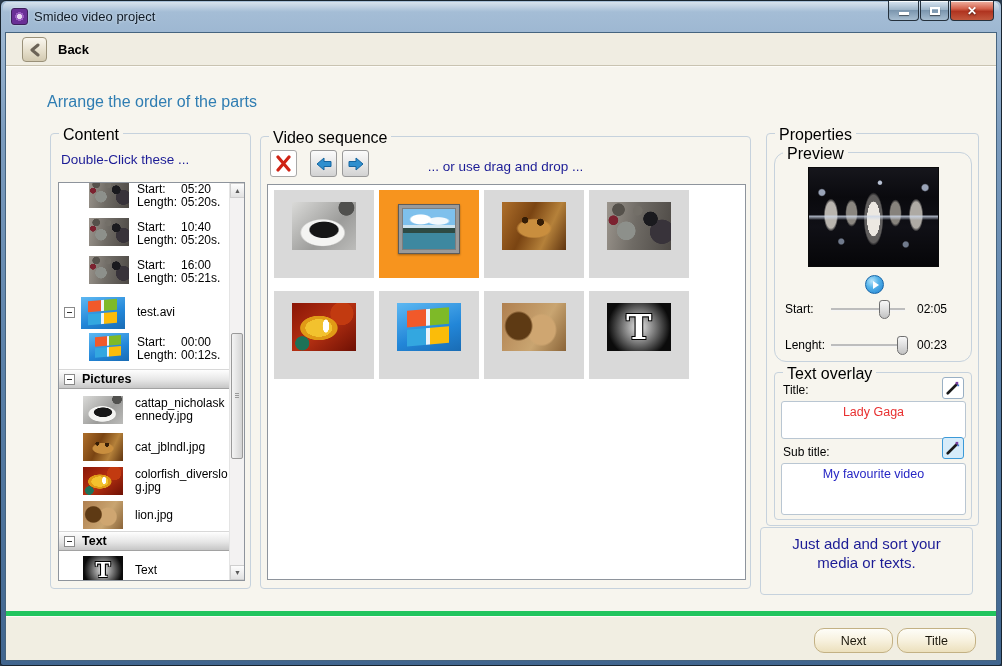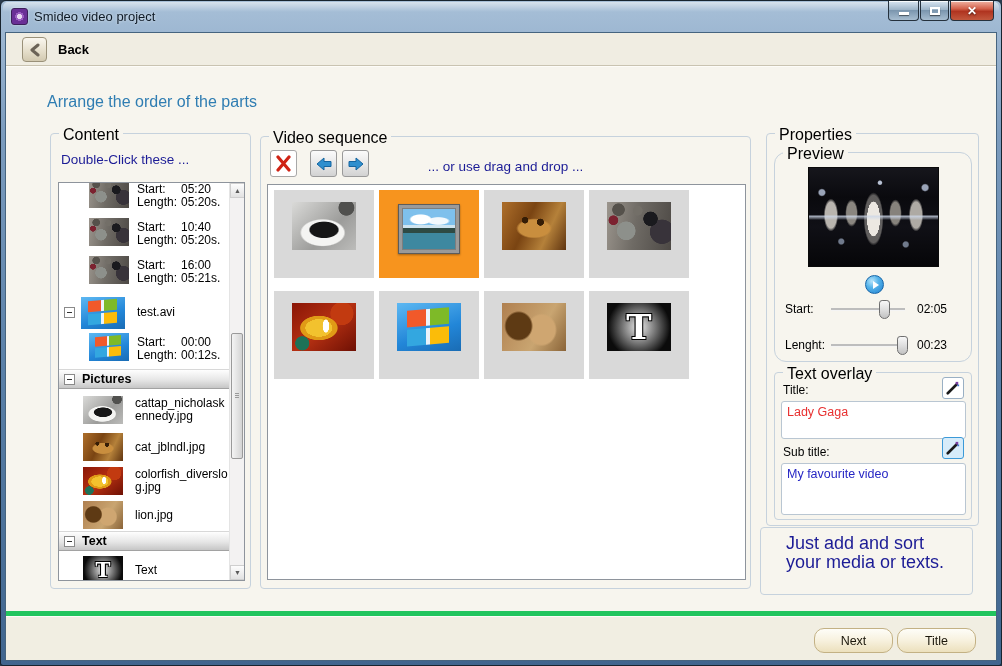--- a/index.html
+++ b/index.html
@@ -186,34 +186,34 @@
   .sr-start  { top:146px; } .sr-length { top:182px; }
   .sl-label { position:absolute; left:10px; top:3px; }
   .sl-track { position:absolute; left:56px; top:9px; width:74px; height:3px;
     background:#bdbdbd; border-bottom:1px solid #f4f4f4; cursor:pointer; }
   .sl-thumb { position:absolute; top:-8px; width:11px; height:19px; margin-left:-5px;
     background:linear-gradient(180deg,#f8f8f8 0%, #dcdcdc 55%, #c2c2c2 100%);
     border:1px solid #6e6e6e; border-radius:4px 4px 7px 7px; cursor:pointer; }
   .sl-value { position:absolute; left:142px; top:3px; }
 
   .overlay-box { position:absolute; left:7px; top:238px; width:198px; height:148px;
-    border:1px solid #c6d2dd; border-radius:4px; }
+    border:1px solid #c6d2dd; border-radius:4px;text-align:center; }
   .ov-label { position:absolute; left:8px; font-size:12px; }
   .font-btn { position:absolute; right:7px; width:22px; height:22px; border-radius:3px;
     background:#fff; border:1px solid #9ab0c4; cursor:pointer;
     display:flex; align-items:center; justify-content:center; }
   .font-btn.active { border:1px solid #3c9ad8; background:#d6ecfa; }
   .ov-textarea { position:absolute; left:6px; width:185px; background:#fff;
     border:1px solid #b9c6d2; border-radius:3px; padding:3px 5px; font-size:12.5px;
     overflow:hidden; cursor:text; }
   .ta-title { top:28px; height:38px; color:#e83030; }
   .ta-sub   { top:90px; height:52px; color:#2626c4; }
 
   .hint-box { position:absolute; left:754px; top:494px; width:213px; height:68px;
-    border:1px solid #c6d2dd; border-radius:4px; padding:6px 25px; font-size:18px; line-height:19px; }
+    border:1px solid #c6d2dd; border-radius:4px; padding:6px 9px; font-size:15px; line-height:19px;text-align:center; }
 
   
   .sb { position:absolute; right:0; top:0; bottom:0; width:15px; background:#f3f2f2;
     border-left:1px solid #e4e4e4; }
   .sb-arrow { position:absolute; left:0; width:15px; height:15px; font-size:7px; color:#5a5a5a;
     display:flex; align-items:center; justify-content:center; cursor:pointer;
     background:linear-gradient(180deg,#fdfdfd,#e2e2e2); border:1px solid #cfcfcf; }
   .sb-up { top:0; } .sb-down { bottom:0; }
   .sb-thumb { position:absolute; left:1px; width:12px; top:150px; height:126px; cursor:pointer;
     background:linear-gradient(90deg,#f4f4f4,#d4d4d4); border:1px solid #9a9a9a; border-radius:2px; }

